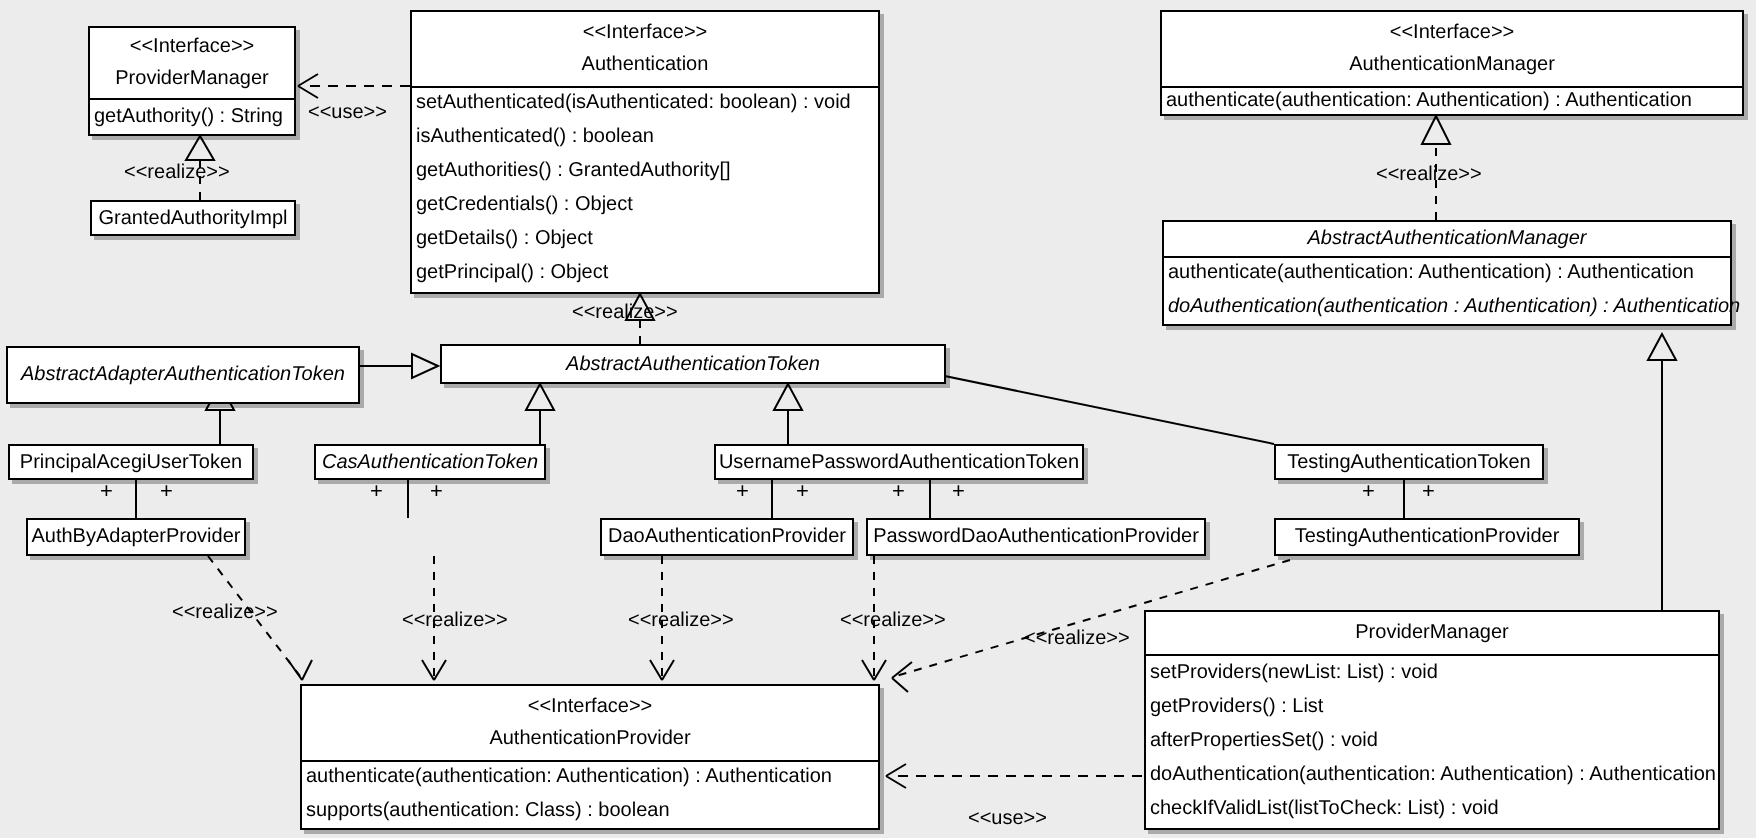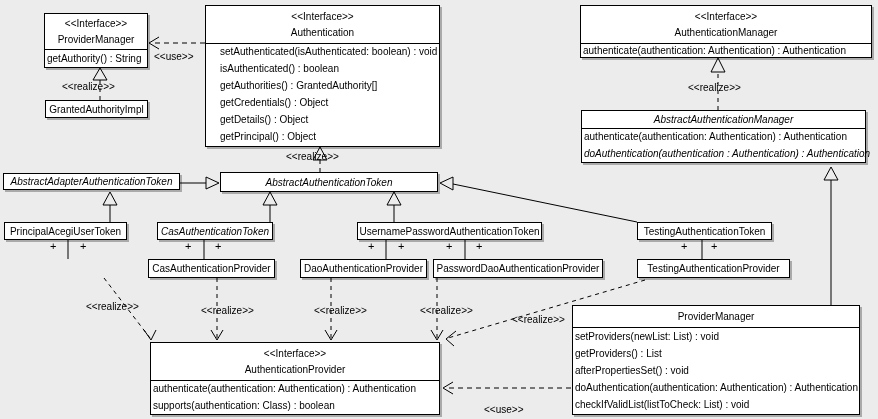--- a/index.html
+++ b/index.html
@@ -137,21 +137,21 @@
 
   <div class="uml-box name-only" style="left:45px;top:100px;width:103px;height:18px;justify-content:center;">
     <div class="cls-name">GrantedAuthorityImpl</div>
   </div>
 
   <div class="uml-box" style="left:205px;top:5px;width:235px;height:142px;">
     <div class="title" style="height:38px;">
       <div class="stereotype">&lt;&lt;Interface&gt;&gt;</div>
       <div class="cls-name">Authentication</div>
     </div>
-    <div class="methods" style="height:101px;padding-left:12px;">
+    <div class="methods" style="height:101px;">
       <div class="method">setAuthenticated(isAuthenticated: boolean) : void</div>
       <div class="method">isAuthenticated() : boolean</div>
       <div class="method">getAuthorities() : GrantedAuthority[]</div>
       <div class="method">getCredentials() : Object</div>
       <div class="method">getDetails() : Object</div>
       <div class="method">getPrincipal() : Object</div>
     </div>
   </div>
 
   <div class="uml-box" style="left:580px;top:5px;width:292px;height:53px;">
@@ -167,43 +167,43 @@
   <div class="uml-box" style="left:581px;top:110px;width:285px;height:53px;">
     <div class="title" style="height:18px;">
       <div class="cls-name abstract-name">AbstractAuthenticationManager</div>
     </div>
     <div class="methods" style="height:33px;">
       <div class="method">authenticate(authentication: Authentication) : Authentication</div>
       <div class="method italic">doAuthentication(authentication : Authentication) : Authentication</div>
     </div>
   </div>
 
-  <div class="uml-box name-only" style="left:3px;top:173px;width:177px;height:17px;align-items:center;">
+  <div class="uml-box name-only" style="left:3px;top:173px;width:177px;height:29px;align-items:center;">
     <div class="cls-name abstract-name">AbstractAdapterAuthenticationToken</div>
   </div>
 
-  <div class="uml-box name-only" style="left:220px;top:172px;width:218px;height:20px;">
+  <div class="uml-box name-only" style="left:220px;top:172px;width:253px;height:20px;">
     <div class="cls-name abstract-name">AbstractAuthenticationToken</div>
   </div>
 
   <div class="uml-box name-only" style="left:4px;top:222px;width:123px;height:18px;">
     <div class="cls-name">PrincipalAcegiUserToken</div>
   </div>
   <div class="uml-box name-only" style="left:157px;top:222px;width:116px;height:18px;font-style:italic;">
     <div class="cls-name">CasAuthenticationToken</div>
   </div>
   <div class="uml-box name-only" style="left:357px;top:222px;width:185px;height:18px;">
     <div class="cls-name">UsernamePasswordAuthenticationToken</div>
   </div>
   <div class="uml-box name-only" style="left:637px;top:222px;width:135px;height:18px;">
     <div class="cls-name">TestingAuthenticationToken</div>
   </div>
 
-  <div class="uml-box name-only" style="left:148px;top:259px;width:127px;height:19px;">
-    <div class="cls-name">CasAuthenticationProvider</div>
+  <div class="uml-box name-only" style="left:13px;top:259px;width:110px;height:19px;">
+    <div class="cls-name">AuthByAdapterProvider</div>
   </div>
   <div class="uml-box name-only" style="left:300px;top:259px;width:127px;height:19px;">
     <div class="cls-name">DaoAuthenticationProvider</div>
   </div>
   <div class="uml-box name-only" style="left:433px;top:259px;width:170px;height:19px;">
     <div class="cls-name">PasswordDaoAuthenticationProvider</div>
   </div>
   <div class="uml-box name-only" style="left:637px;top:259px;width:153px;height:19px;">
     <div class="cls-name">TestingAuthenticationProvider</div>
   </div>

